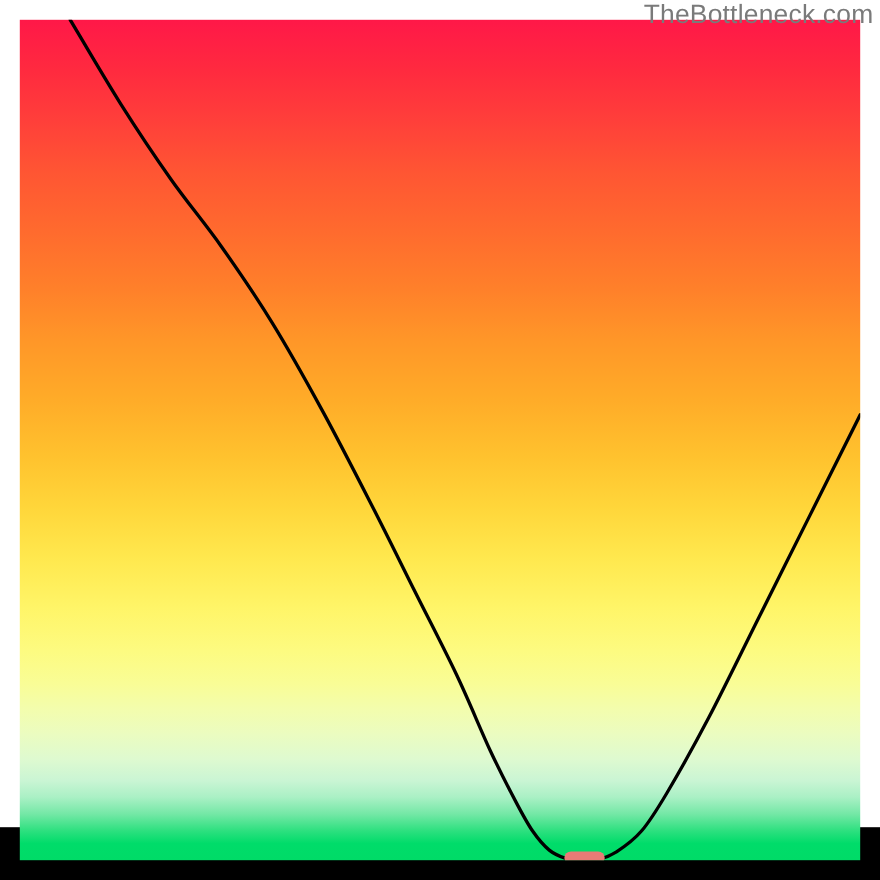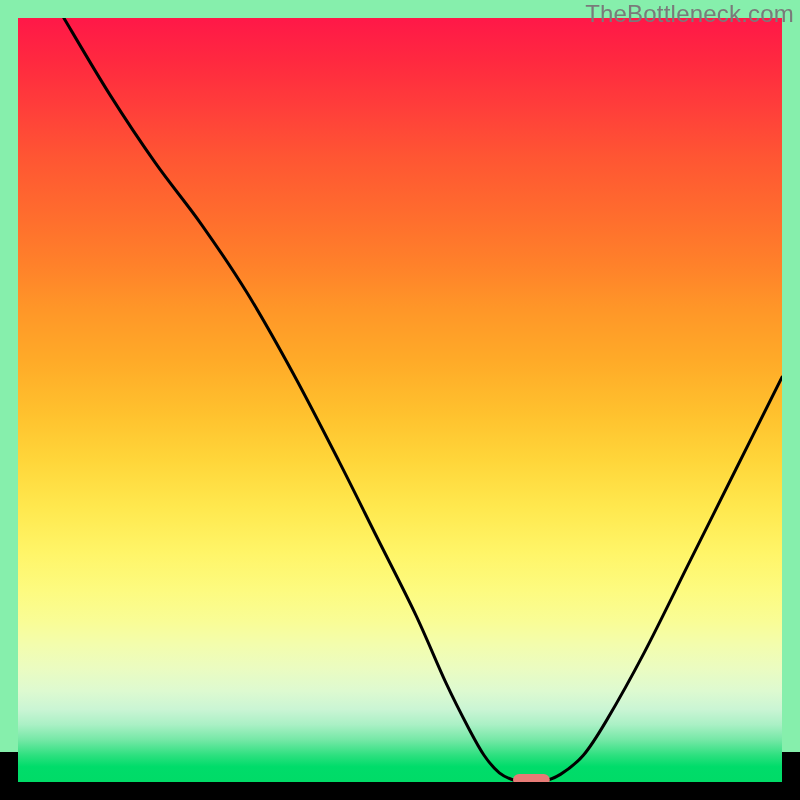--- a/index.html
+++ b/index.html
@@ -8,21 +8,21 @@
     width: 800px;
     height: 800px;
     overflow: hidden;
     background: #000;
     font-family: Arial, Helvetica, sans-serif;
   }
   .frame {
     position: relative;
     width: 800px;
     height: 752px;
-    background: #86efac;
+    background: #ffffff;
   }
   .plot-area {
     position: absolute;
     left: 18px;
     top: 18px;
     width: 764px;
     height: 764px;
     background: linear-gradient(to bottom,
       #ff1848 0%,
       #ff2a3f 6%,

